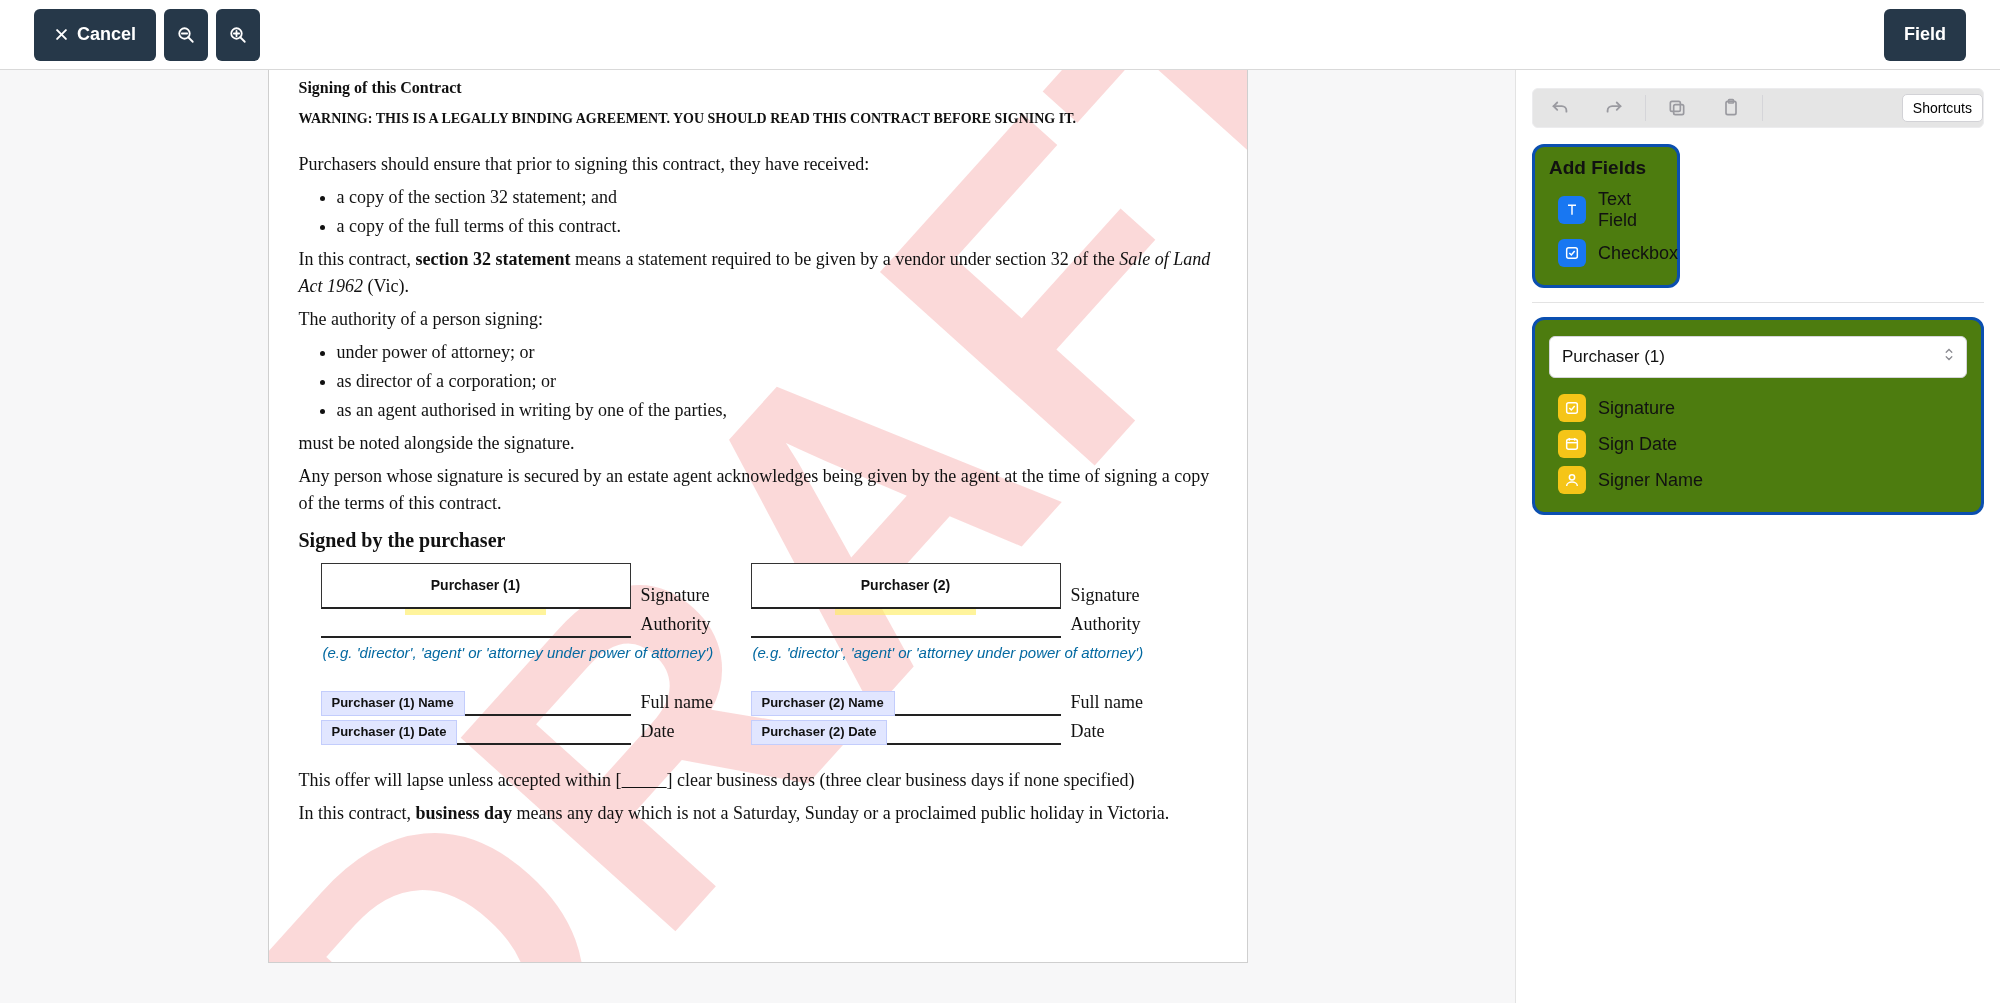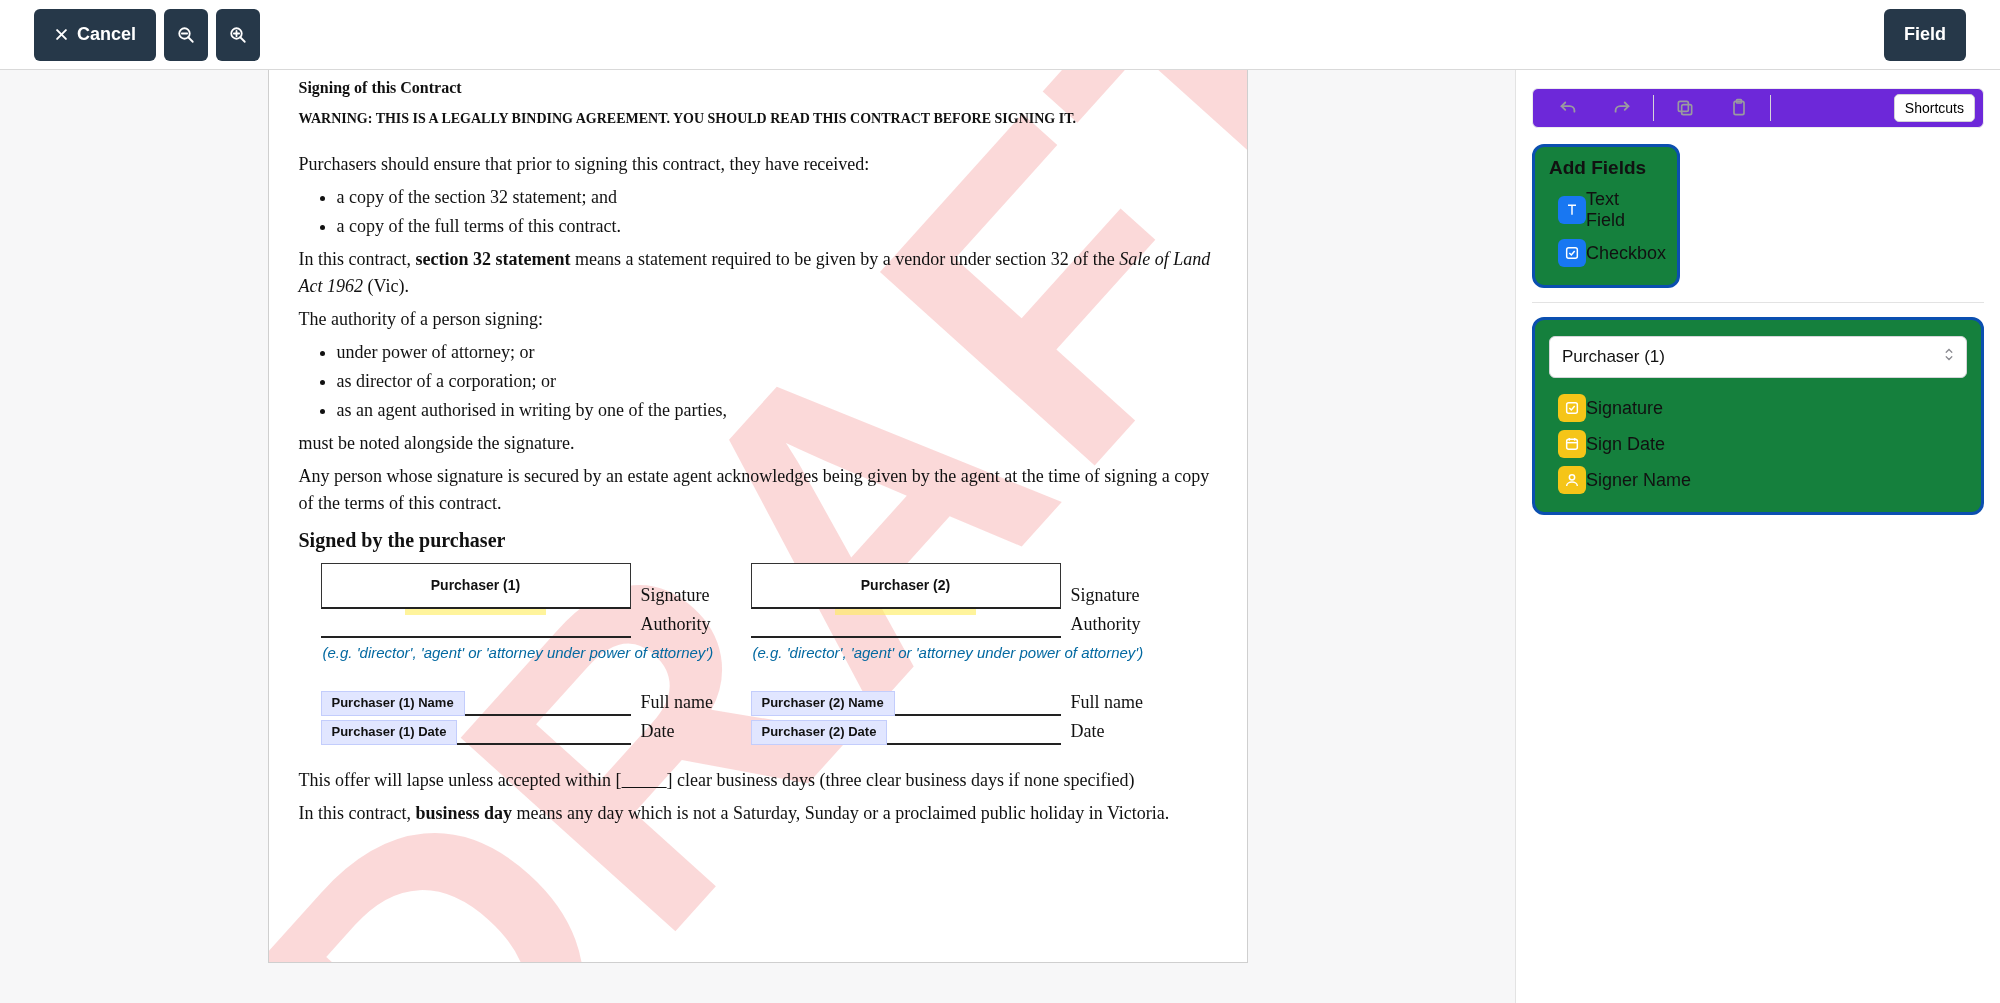--- a/index.html
+++ b/index.html
@@ -137,52 +137,52 @@
     flex: 0 0 485px;
     background:#fff;
     border-left:1px solid #e3e3e3;
     overflow:auto;
     padding: 18px 16px;
     font-family: -apple-system, Arial, sans-serif;
   }
   .side-toolbar {
     display:flex; align-items:center; gap:0;
     height:40px;
-    background:#6d28d9;
+    background:#e5e5e5;
     border:1px solid #ececee;
     border-radius:6px;
-    padding: 0 8px;
+    padding: 0 0;
     margin-bottom: 16px;
   }
   .tb-slot { width:54px; display:flex; justify-content:center; align-items:center; height:100%;}
   .tb-sep { width:1px; height:26px; background:#d5d5d9; margin:0 4px; }
   .shortcut-btn {
     margin-left:auto;
     background:#fff; border:1px solid #d2d2d6; border-radius:5px;
     font-size:14px; padding:5px 10px; cursor:pointer;
   }
 
   .box {
     border: 3px solid #0b4fb0;
     border-radius: 12px;
     padding: 10px 14px 14px 14px;
-    background:#15803d;
+    background:#4d7c0f;
   }
   .box + .panel-sep { height:1px; background:#e3e3e3; margin:14px 0; }
   .box.wide { margin-top:4px; }
   .box-title {
     font-weight:700;
     font-size:19px;
     margin: 0 0 6px 0;
     color:#0b4fb0;
   }
   .box-title.black { color:#111; }
 
   .field-row {
-    display:flex; align-items:center; 
+    display:flex; align-items:center; gap:12px;
     padding:4px 9px;
     font-size:18px;
     cursor:pointer;
   }
   .glyph {
     width:28px; height:28px;
     border-radius:6px;
     display:flex; align-items:center; justify-content:center;
     flex:0 0 28px;
   }

